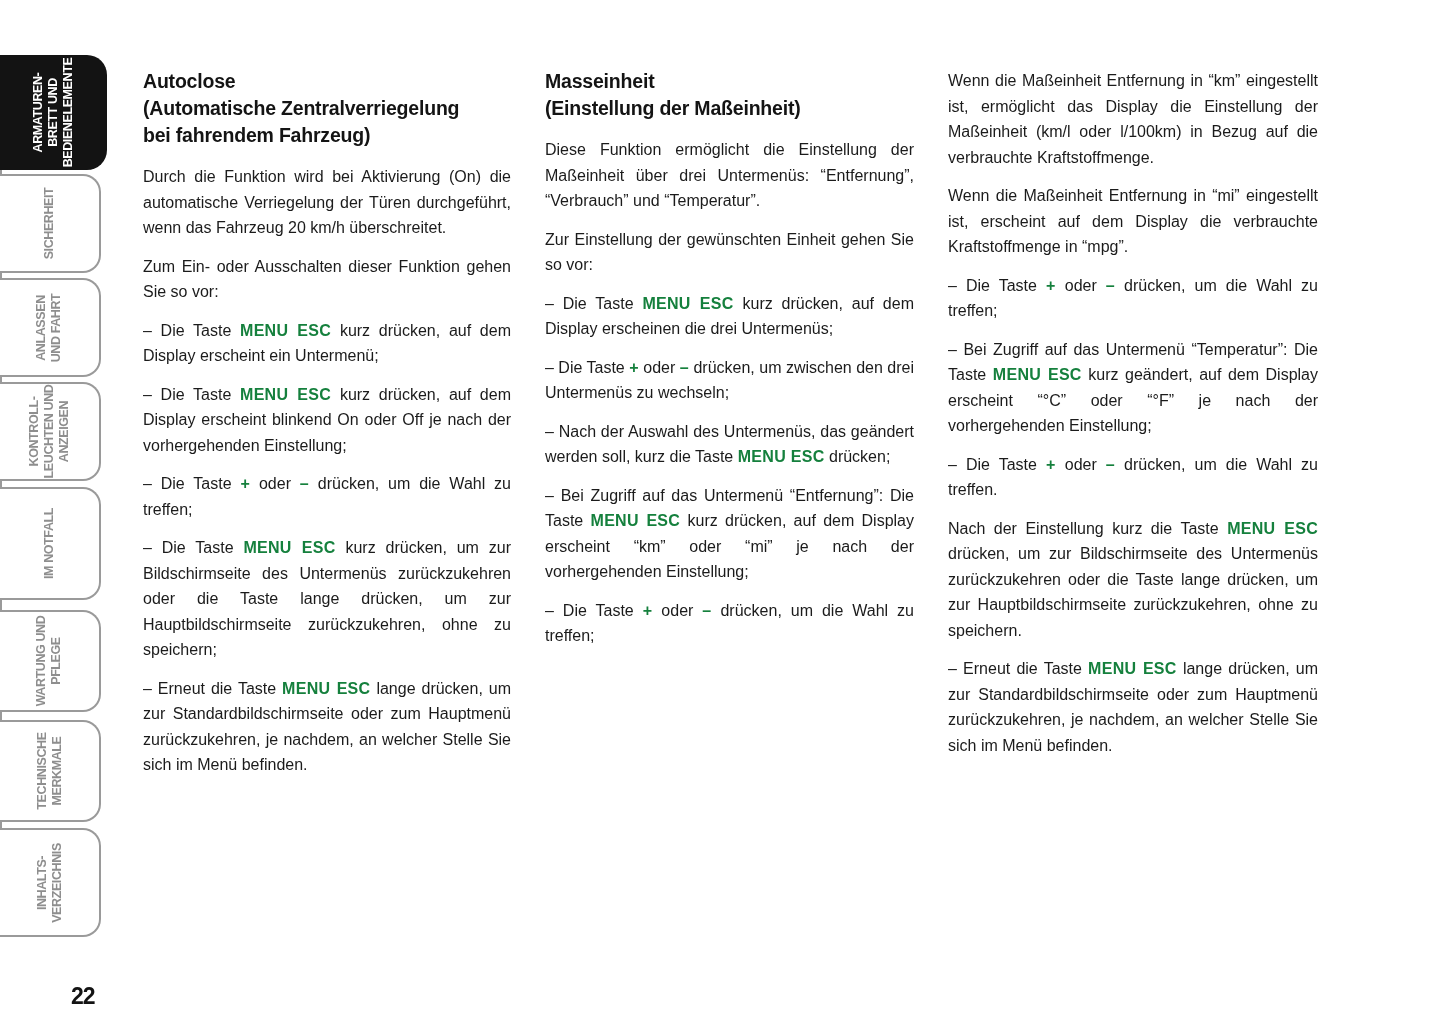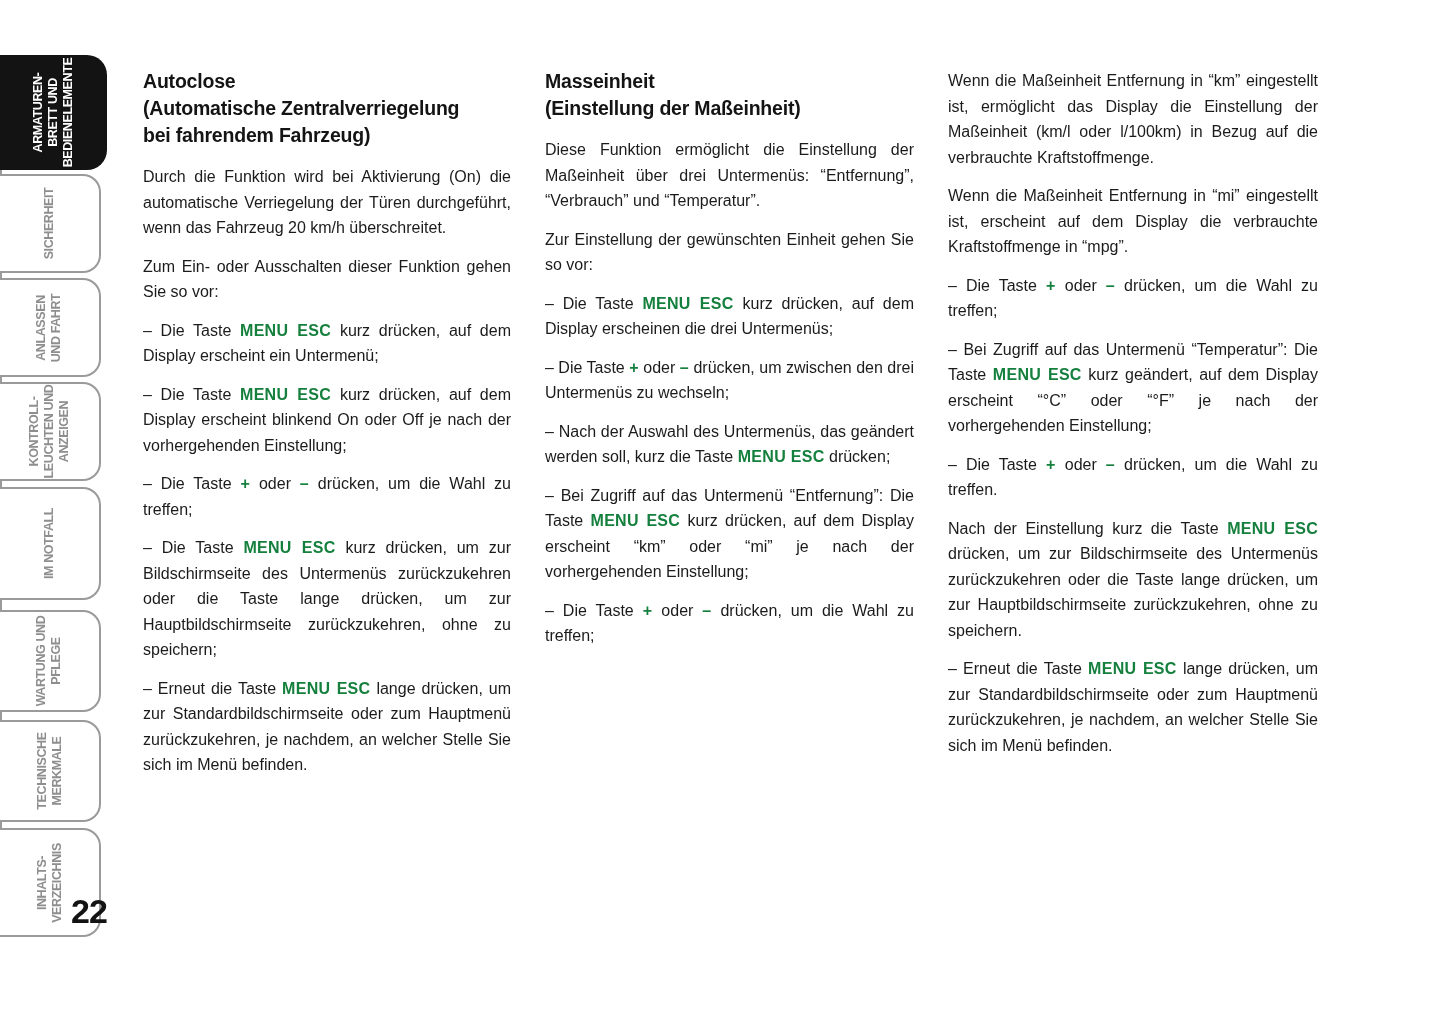--- a/index.html
+++ b/index.html
@@ -29,22 +29,22 @@
   .col h2{
     font-size:19.5px;line-height:27px;font-weight:700;
     margin:0 0 15px 0;white-space:pre-line;letter-spacing:-0.2px;color:#141414;
   }
   .col p{
     font-size:16px;line-height:25.5px;margin:0 0 13px 0;
     text-align:justify;color:#1b1b1b;
   }
   .col p b{font-weight:700;letter-spacing:0.3px;color:#15803d;}
   .pagenum{
-    position:absolute;left:71px;top:892px;
-    font-size:34px;font-weight:700;letter-spacing:-1px;color:#131313;
+    position:absolute;left:71px;top:983px;
+    font-size:23px;font-weight:700;letter-spacing:-1px;color:#131313;
   }
 </style>
 </head>
 <body>
 
 <div class="rail"></div>
 
 <nav>
     <div class="tab active" style="top: 55px; height: 115px;">
       <span class="tab-label">ARMATUREN-

